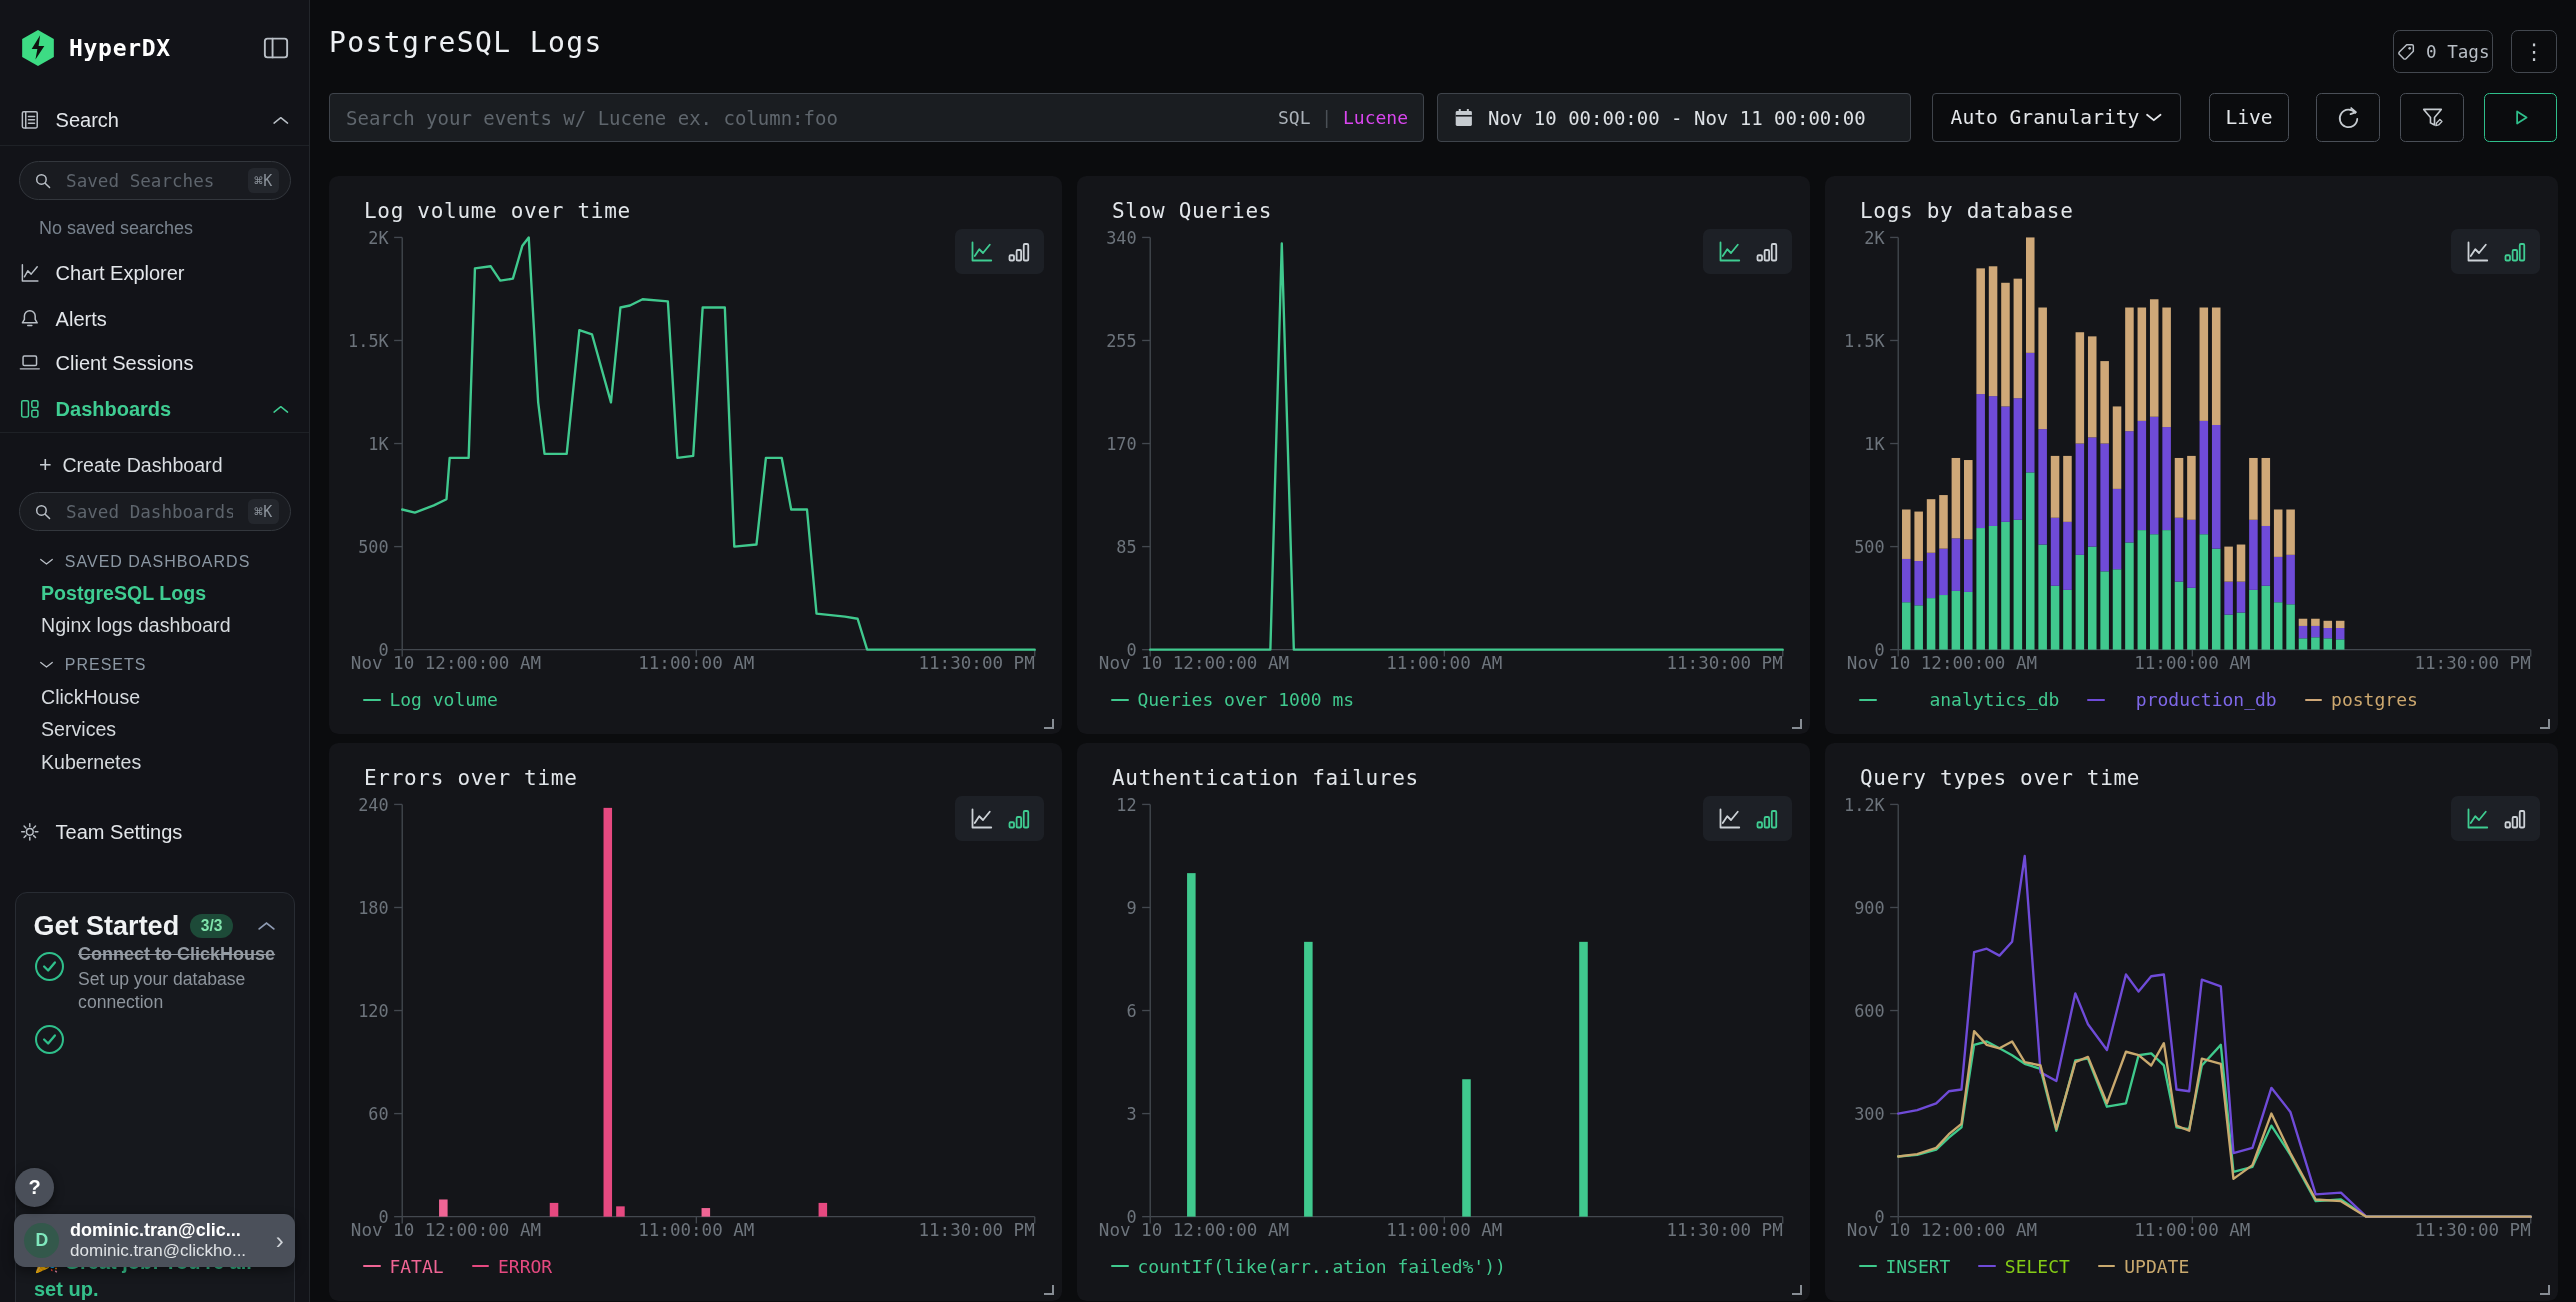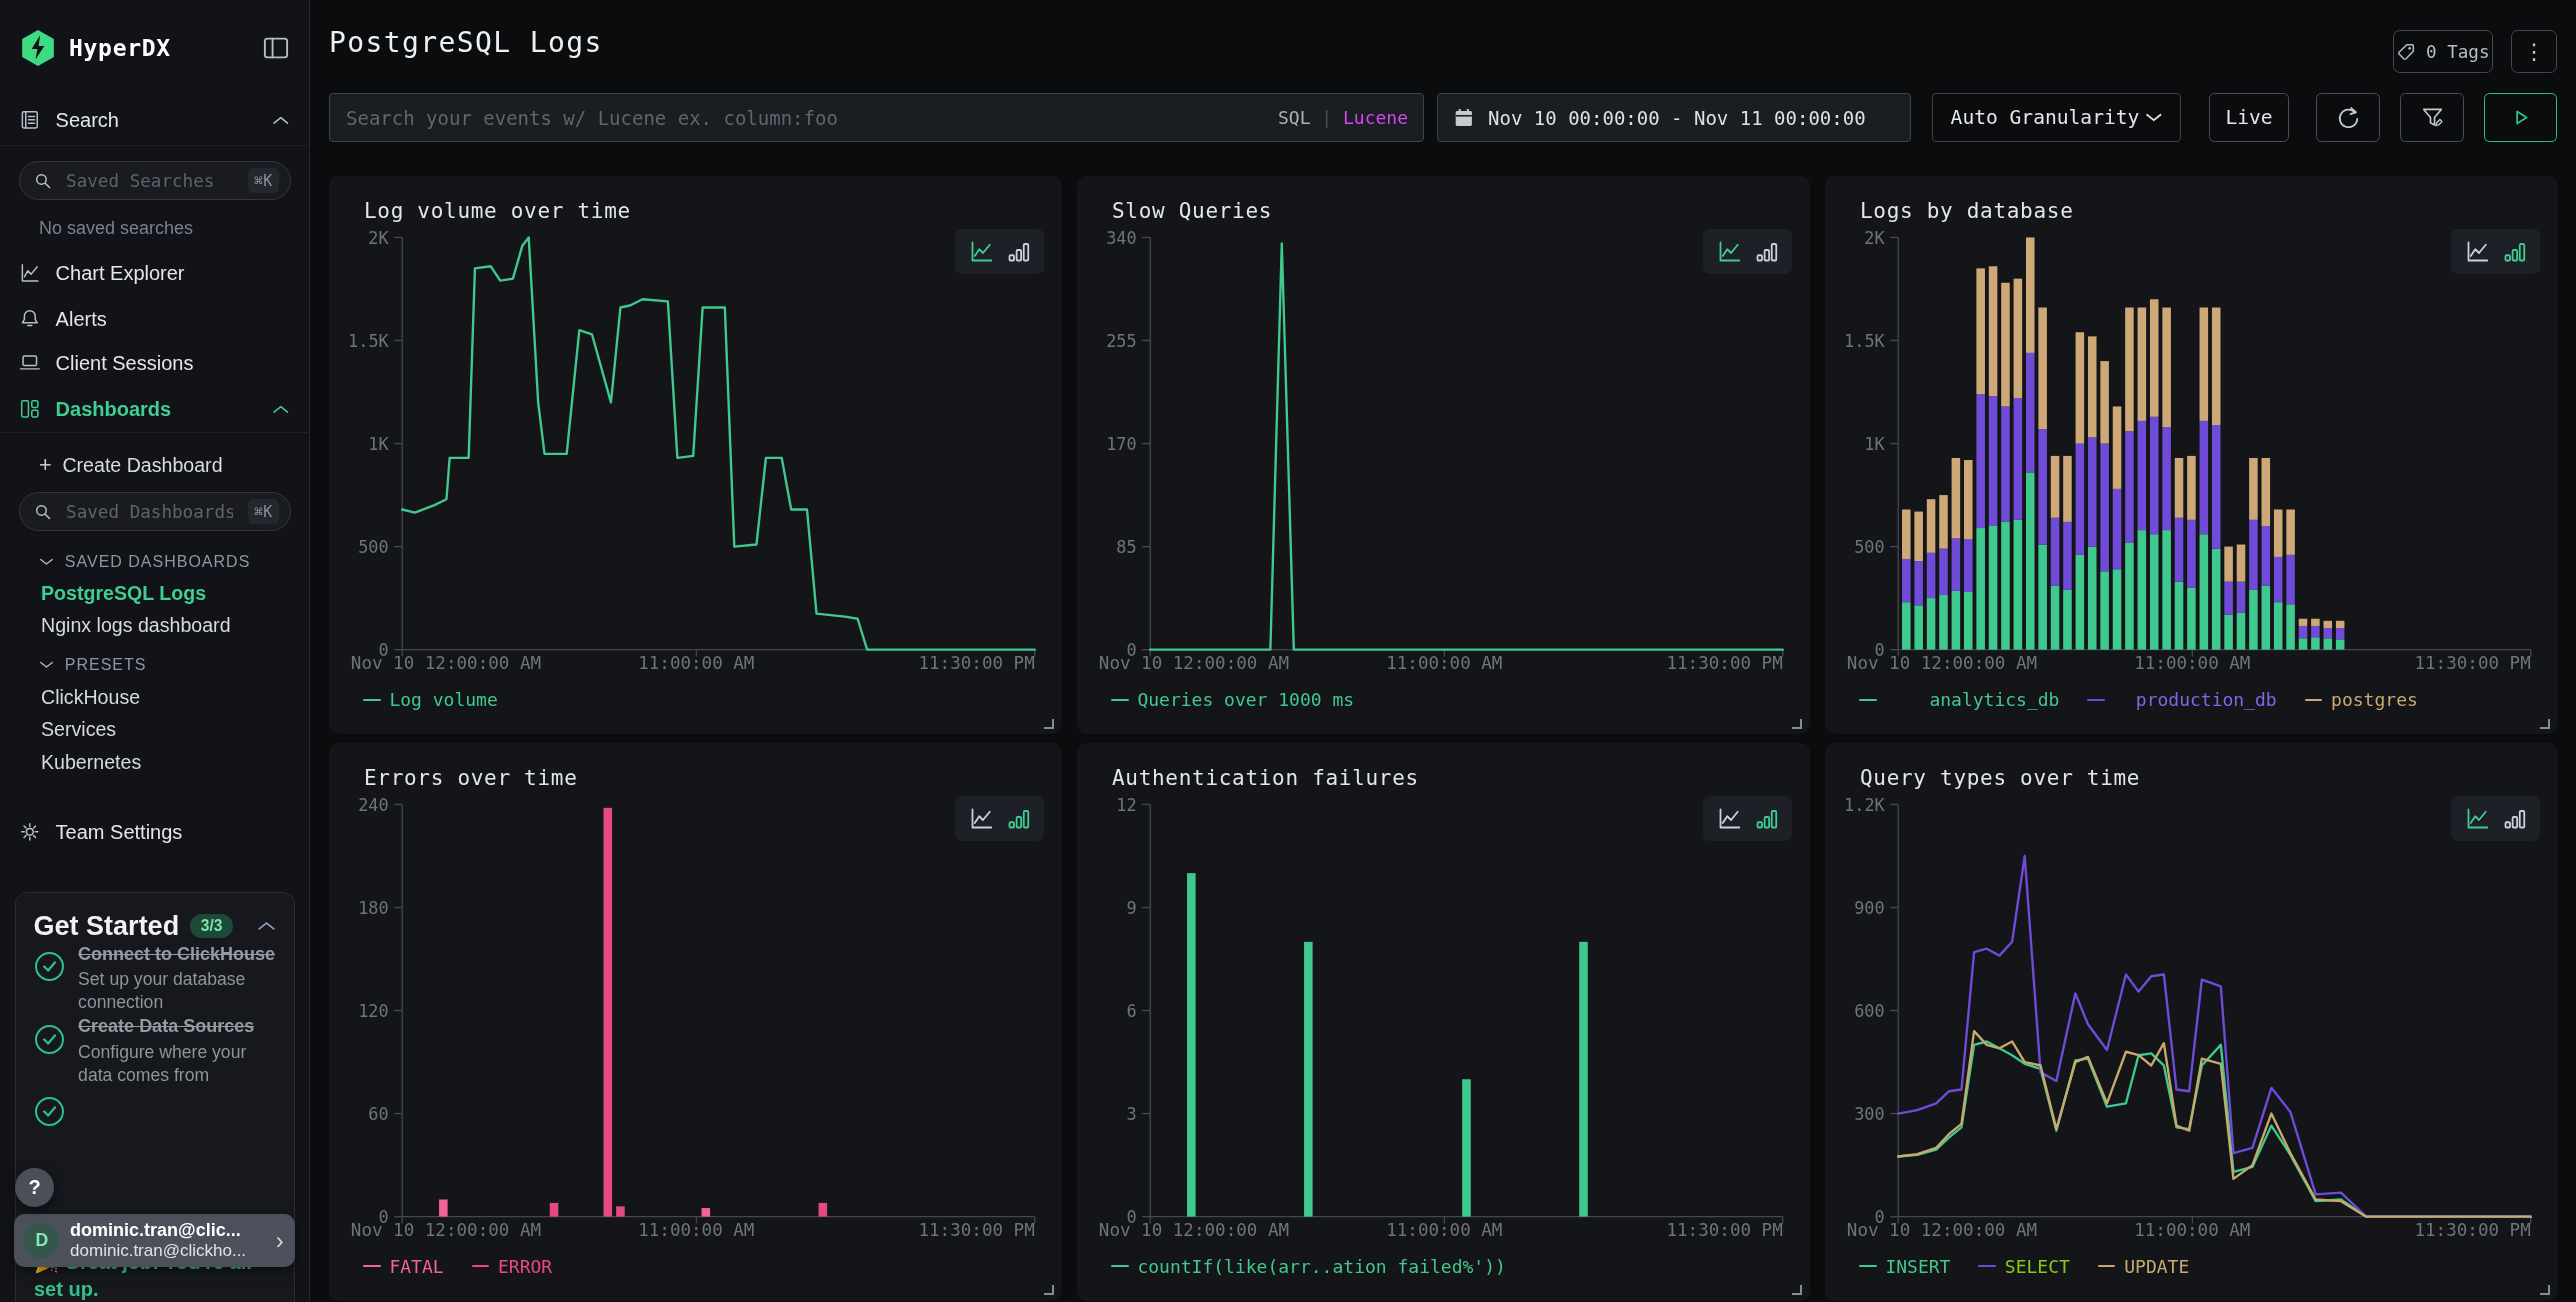--- a/index.html
+++ b/index.html
@@ -255,30 +255,20 @@
         </svg>
     </div>
     <div class="gs-item">
       <svg class="gs-check" viewBox="0 0 46 46">
           <circle cx="23" cy="23" r="20" fill="none" stroke="#2fbf8b" stroke-width="3"></circle>
           <polyline points="15,23 21,29 31,17" fill="none" stroke="#2fbf8b" stroke-width="3.4" stroke-linecap="round" stroke-linejoin="round"></polyline>
         </svg>
       <div>
         <div class="gs-item-title">Connect to ClickHouse</div>
         <div class="gs-item-desc">Set up your database connection</div>
-      </div>
-    </div>
-    <div class="gs-item">
-      <svg class="gs-check" viewBox="0 0 46 46">
-          <circle cx="23" cy="23" r="20" fill="none" stroke="#2fbf8b" stroke-width="3"></circle>
-          <polyline points="15,23 21,29 31,17" fill="none" stroke="#2fbf8b" stroke-width="3.4" stroke-linecap="round" stroke-linejoin="round"></polyline>
-        </svg>
-      <div>
-        <div class="gs-item-title">Create Data Sources</div>
-        <div class="gs-item-desc">Configure where your data comes from</div>
       </div>
     </div>
     <div class="gs-item">
       <svg class="gs-check" viewBox="0 0 46 46">
           <circle cx="23" cy="23" r="20" fill="none" stroke="#2fbf8b" stroke-width="3"></circle>
           <polyline points="15,23 21,29 31,17" fill="none" stroke="#2fbf8b" stroke-width="3.4" stroke-linecap="round" stroke-linejoin="round"></polyline>
         </svg>
     </div>
   </div>
 

